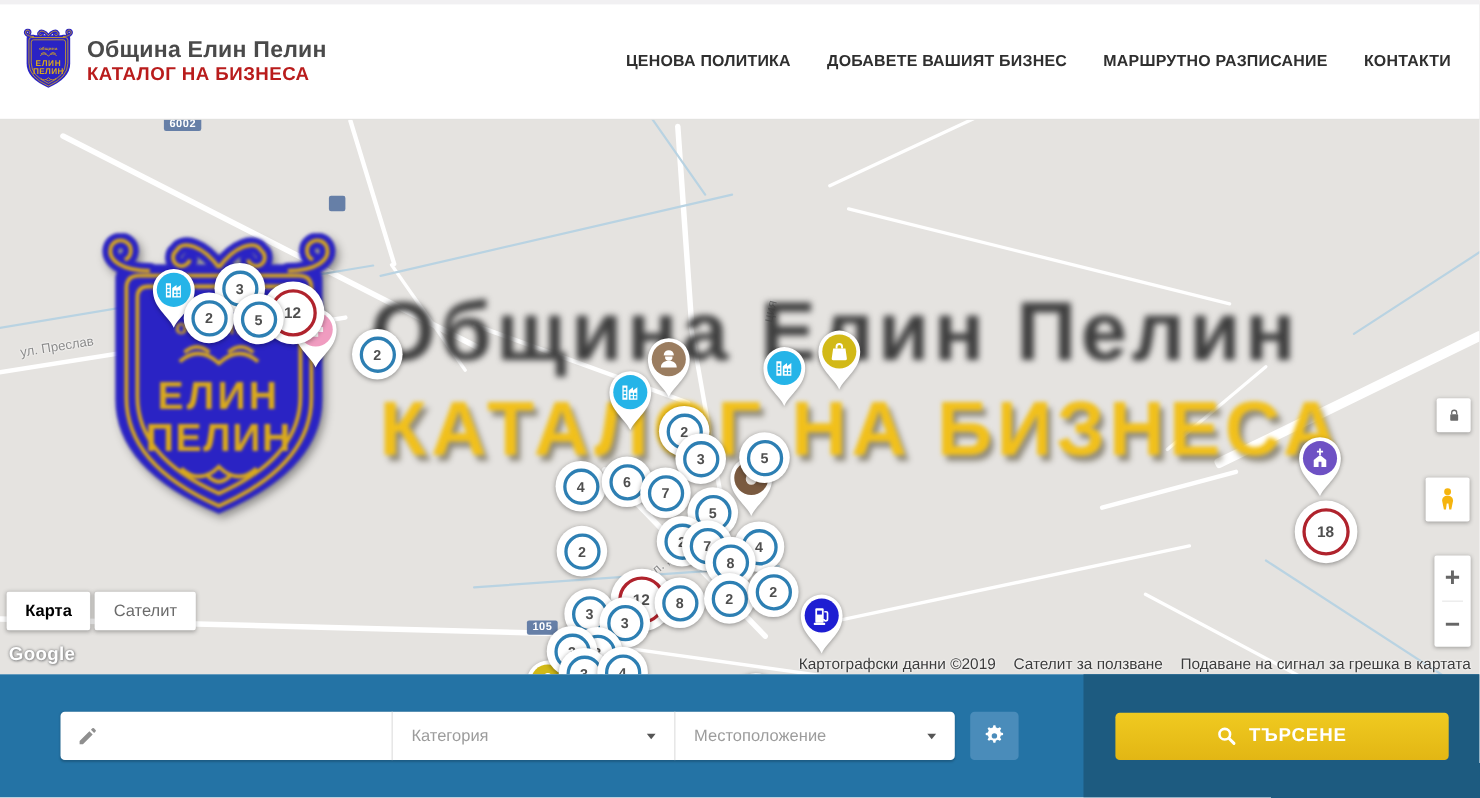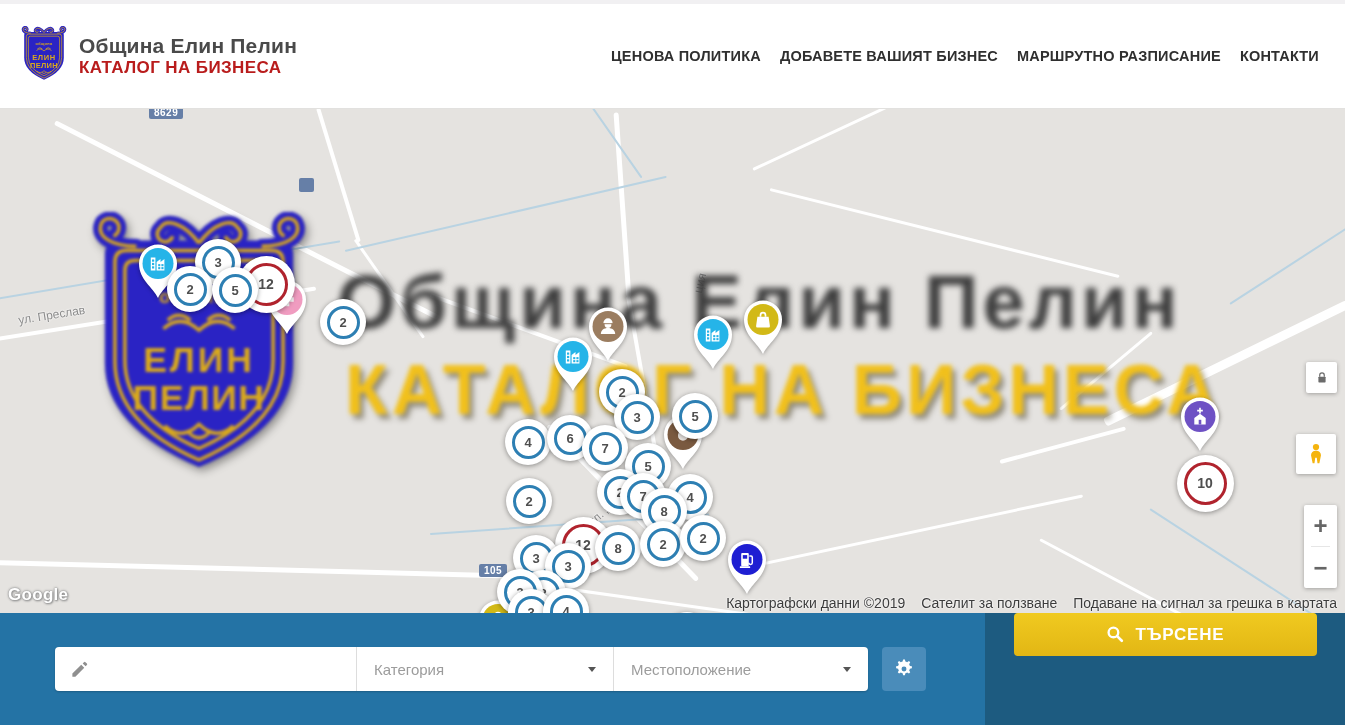--- a/index.html
+++ b/index.html
@@ -7,21 +7,21 @@
   .page{position:relative;width:1345px;height:725px}
 
   
   header{position:absolute;top:0;left:0;right:0;height:108px;background:#fff;border-top:4px solid #f1f0f2;
          box-shadow:0 1px 0 #e2e1df;display:flex;align-items:center;justify-content:space-between;
          padding:0 26px 0 20px;box-sizing:border-box;z-index:40}
   .brand{display:flex;align-items:center;gap:11px;cursor:pointer}
   .brand-crest{width:48px;height:60px}
   .brand-title{font-size:21px;font-weight:700;color:#4a4a4a;letter-spacing:.2px;line-height:1.15}
   .brand-sub{font-size:17px;font-weight:700;color:#b91c1c;letter-spacing:.4px}
-  nav{display:flex;gap:19px}
+  nav{display:flex;gap:33px}
   nav a{font-size:14.5px;font-weight:700;color:#2f2f2f;text-decoration:none;letter-spacing:.2px;white-space:nowrap}
 
   
   .map{position:absolute;top:108px;left:0;width:1345px;height:505px;background:#e5e3e0;overflow:hidden}
   .roads{position:absolute;inset:0;z-index:1}
   .ln{position:absolute;transform-origin:0 50%;height:4px;background:#fff;border-radius:3px}
   .ln.b{background:#b9d3e2;height:2px;border-radius:1px}
   .badge{position:absolute;background:#667fa7;color:#fff;font-size:10px;font-weight:700;padding:1px 5px;
          border-radius:2px;letter-spacing:.5px;z-index:2}
   .slabel{position:absolute;color:#8b8b8b;font-size:12px;white-space:nowrap;
@@ -63,21 +63,21 @@
   .ctl-lock{left:1306px;top:254px;width:31px;height:31px}
   .ctl-peg{left:1296px;top:326px;width:40px;height:40px;cursor:pointer}
   .ctl-zoom{left:1304px;top:397px;width:33px;height:83px;flex-direction:column}
   .ctl-zoom span{flex:1;width:100%;display:flex;align-items:center;justify-content:center;
                  font-size:24px;font-weight:700;color:#666;cursor:pointer;line-height:1}
   .ctl-zoom .div{height:1px;width:19px;background:#e6e6e6;flex:none}
 
   
   .bar{position:absolute;top:613px;left:0;width:1345px;height:112px;background:#2473a5;z-index:40}
   .panel{position:absolute;right:0;top:0;width:360px;height:112px;background:#1d5b80;
-         display:flex;align-items:flex-start;justify-content:center}
+         display:flex;align-items:center;justify-content:center}
   .fields{position:absolute;left:55px;top:34px;height:44px;display:flex;background:#fff;border-radius:4px;
           align-items:stretch;box-shadow:0 1px 2px rgba(0,0,0,.2)}
   .kw{display:flex;align-items:center;gap:13px;padding:0 15px;width:301px;box-sizing:border-box}
   .kw input{border:none;outline:none;font-size:15px;color:#666;width:100%;font-family:inherit;background:transparent}
   .kw input::placeholder{color:#9c9c9c}
   .sel{display:flex;align-items:center;justify-content:space-between;padding:10px 17px;box-sizing:border-box;
        border-left:1px solid #ddd;color:#9c9c9c;font-size:15px;cursor:pointer}
   .sel.cat{width:257px}
   .sel.loc{width:255px}
   .arrow{width:0;height:0;border-left:4.5px solid transparent;border-right:4.5px solid transparent;
@@ -155,21 +155,21 @@
       <i class="ln" style="left:1040px;top:430px;width:280px;height:3px;transform:rotate(28deg)"></i>
       <i class="ln" style="left:1060px;top:300px;width:120px;height:3px;transform:rotate(-40deg)"></i>
       <i class="ln b" style="left:-5px;top:190px;width:350px;transform:rotate(-9.5deg)"></i>
       <i class="ln b" style="left:345px;top:142px;width:330px;transform:rotate(-13deg)"></i>
       <i class="ln b" style="left:1230px;top:195px;width:150px;transform:rotate(-33deg)"></i>
       <i class="ln b" style="left:1150px;top:400px;width:280px;transform:rotate(33deg)"></i>
       <i class="ln b" style="left:430px;top:425px;width:280px;transform:rotate(-4deg)"></i>
       <i class="ln b" style="left:590px;top:-5px;width:90px;transform:rotate(55deg)"></i>
     </div>
 
-    <div class="badge" style="left:149px;top:-2px">8629</div>
+    <div class="badge" style="left:149px;top:-2px">6002</div>
     <div class="badge" style="left:479px;top:456px">105</div>
     <div class="badge" style="left:299px;top:70px;width:5px;height:12px"></div>
     <div class="slabel" style="left:18px;top:200px;transform:rotate(-9deg)">ул. Преслав</div>
     <div class="slabel" style="left:575px;top:387px;transform:rotate(-42deg)">бул. „Новосел</div>
     <div class="slabel" style="left:690px;top:168px;transform:rotate(-76deg)">ция</div>
 
     <div class="mk-under">
         <div class="pin" style="left: 661px; top: 304.5px;"><svg width="44" height="58" viewBox="0 0 44 58">
     <path d="M22 56C17 45 3 38 3 21.5A19 19 0 1 1 41 21.5C41 38 27 45 22 56Z" fill="#fff"></path>
     <circle cx="22" cy="21.5" r="15.5" fill="#7a5a40"></circle>
@@ -446,25 +446,29 @@
           </span>
         </div>
         <div class="cluster" style="left: 566px; top: 503px;">
           <span class="ring">
             <b>4</b>
           </span>
         </div>
         <div class="cluster" style="left: 687px; top: 527px;"></div>
         <div class="cluster red" style="left: 1205px; top: 375px;">
           <span class="ring">
-            <b>10</b>
+            <b>18</b>
           </span>
         </div>
       </div>
 
+    <div class="gmaptype">
+      <button class="on">Карта</button>
+      <button class="off">Сателит</button>
+    </div>
     <div class="glogo">Google</div>
     <div class="attr">
       <span>Картографски данни ©2019</span>
       <span>Сателит за ползване</span>
       <span>Подаване на сигнал за грешка в картата</span>
     </div>
 
     <div class="ctl ctl-lock">
       <svg width="16" height="16" viewBox="0 0 24 24">
         <path d="M8.6 10V7.8a3.4 3.4 0 0 1 6.8 0V10" fill="none" stroke="#6b6b6b" stroke-width="1.8"></path>

